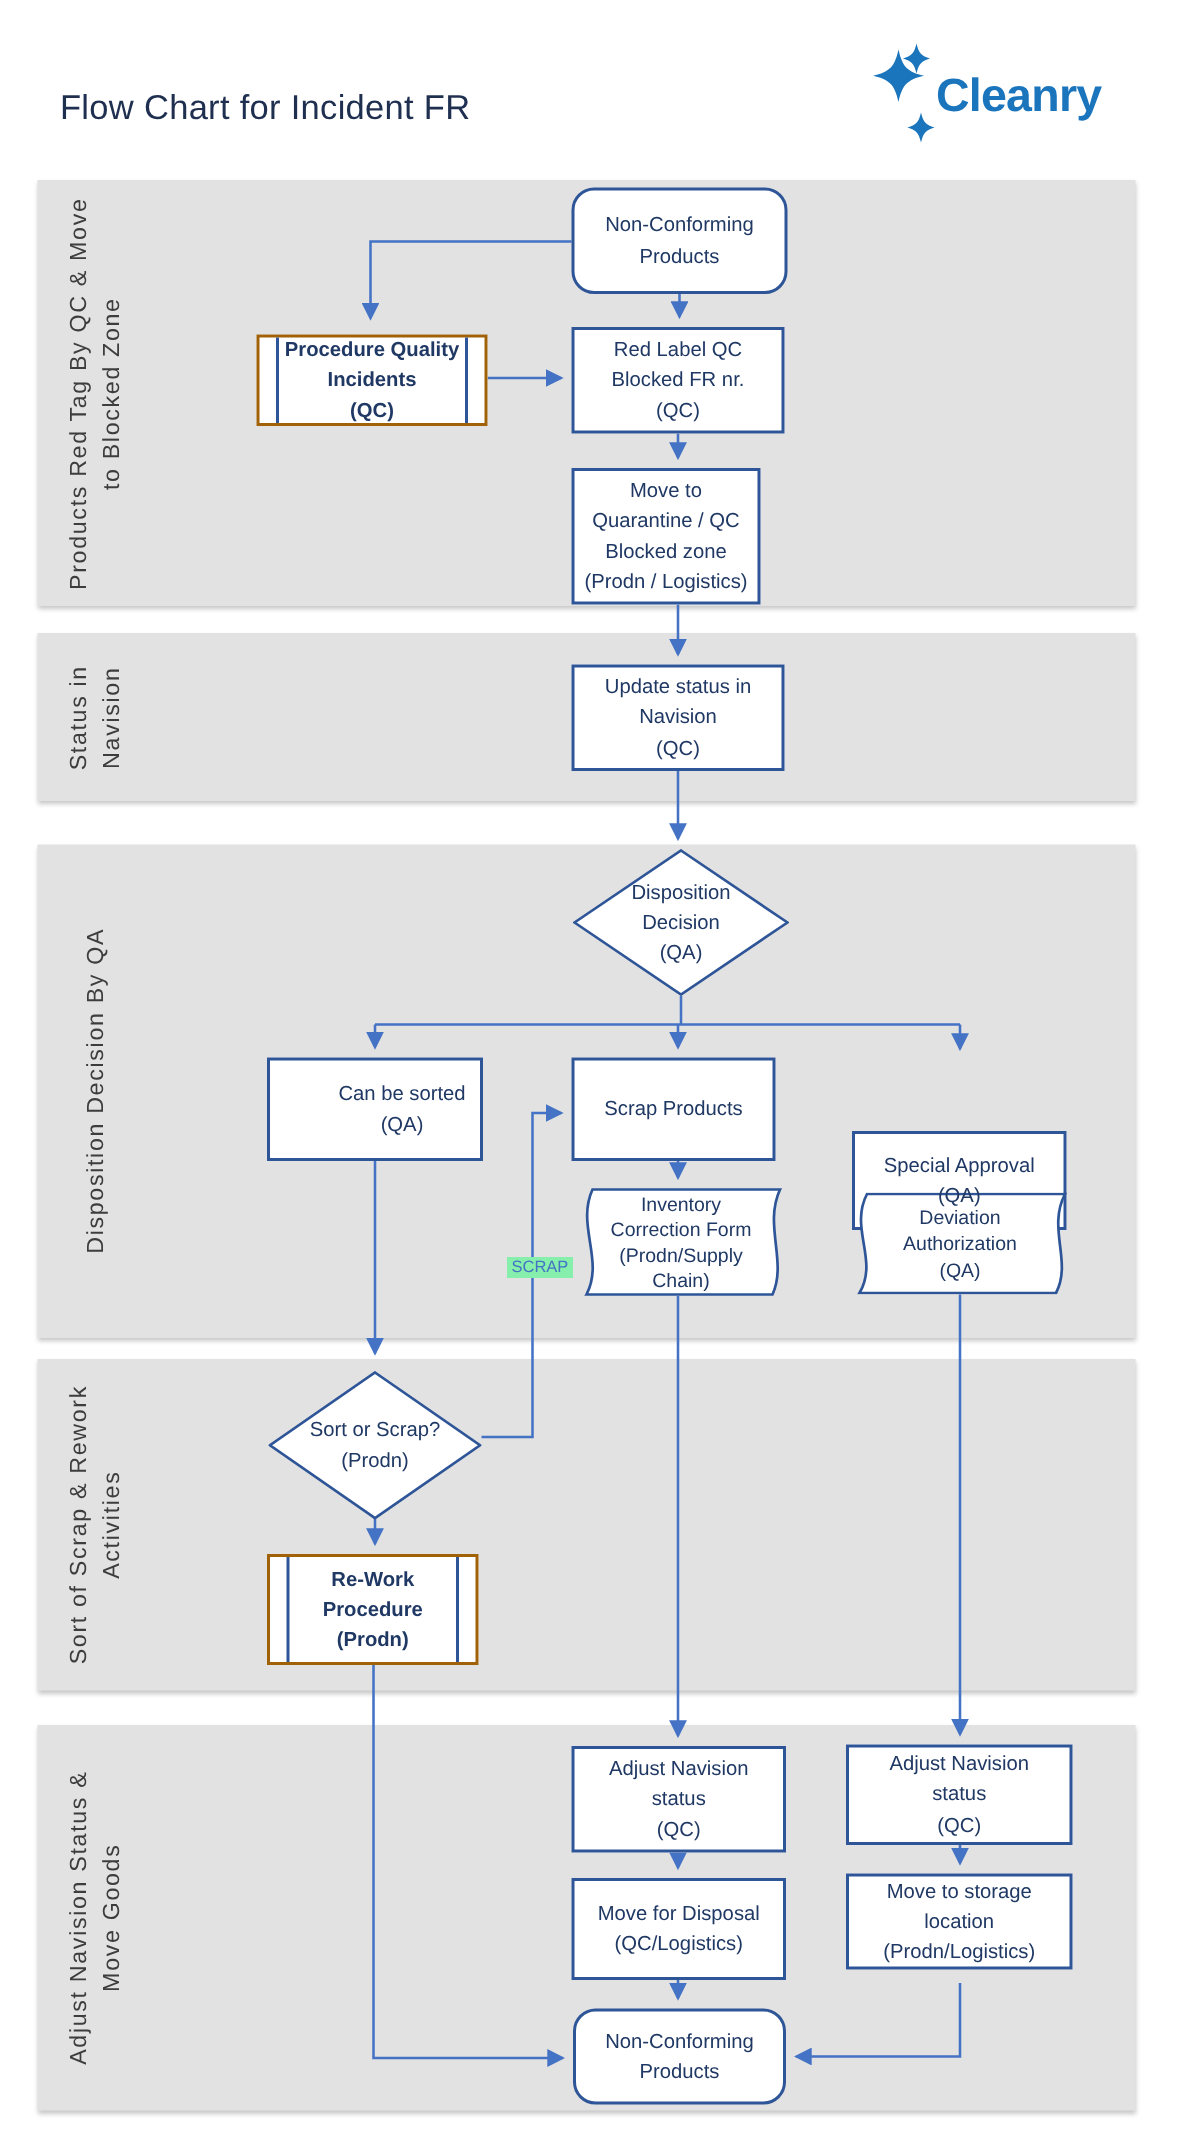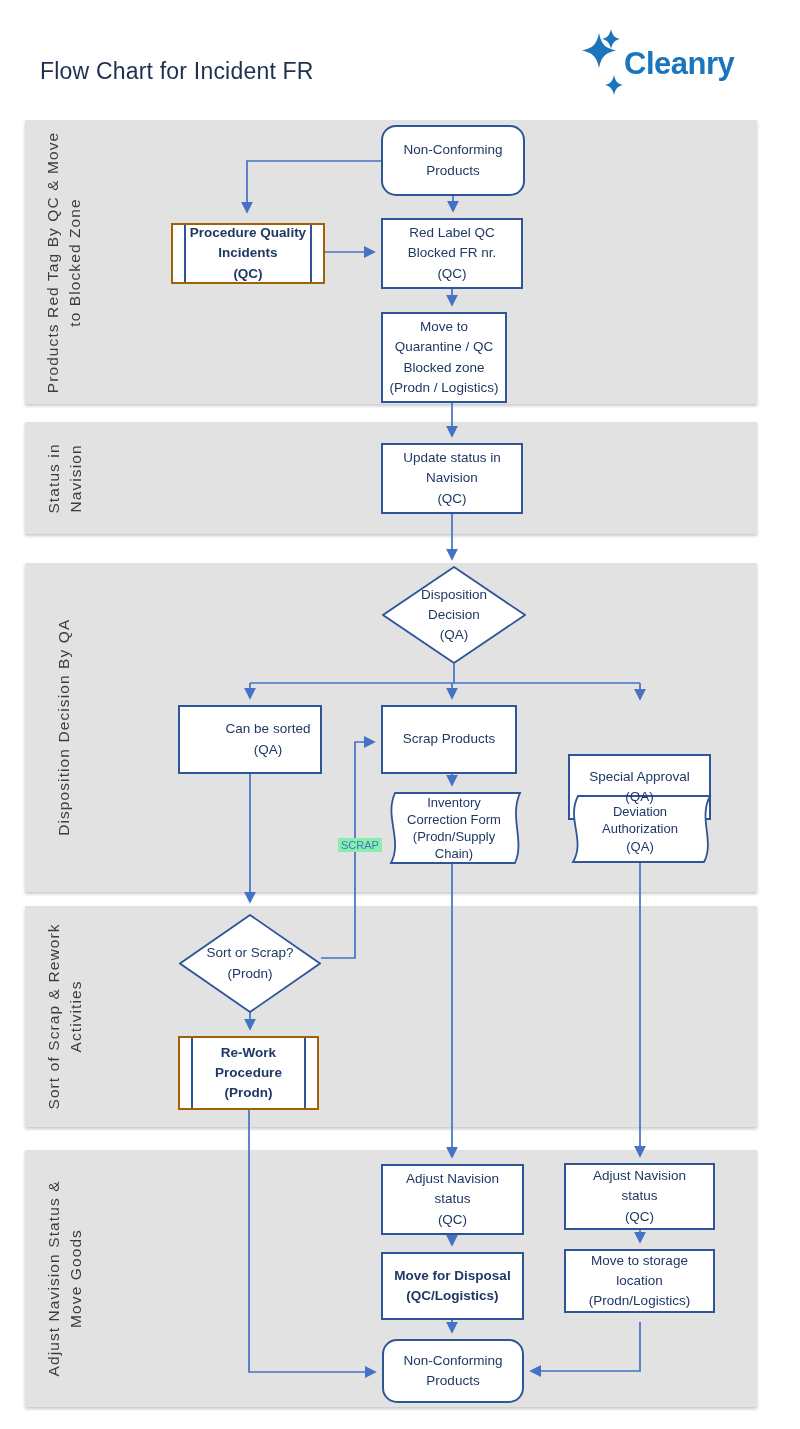--- a/index.html
+++ b/index.html
@@ -227,21 +227,21 @@
 status
 (QC)</div>
 </div>
 
 <div class="node shape-rect" style="left:564px;top:1163px;width:151px;height:67px;">
   <div class="label">Adjust Navision
 status
 (QC)</div>
 </div>
 
-<div class="node shape-rect" style="left:381px;top:1252px;width:143px;height:68px;font-weight:bold;">
+<div class="node shape-rect" style="left:381px;top:1252px;width:143px;height:68px;">
   <div class="label">Move for Disposal
 (QC/Logistics)</div>
 </div>
 
 <div class="node shape-rect" style="left:564px;top:1249px;width:151px;height:64px;">
   <div class="label">Move to storage
 location
 (Prodn/Logistics)</div>
 </div>
 

